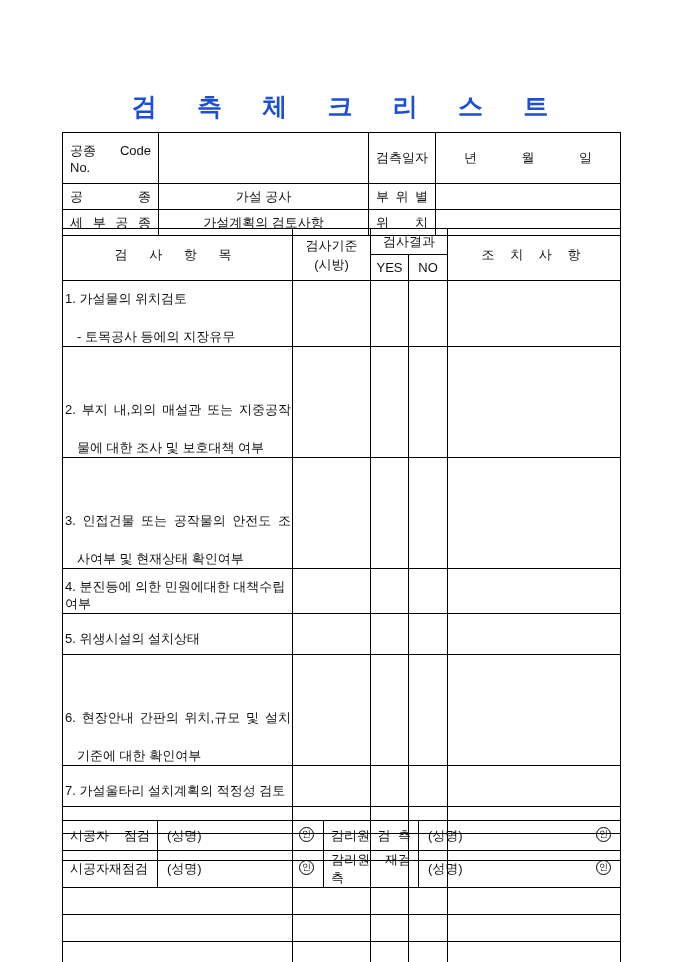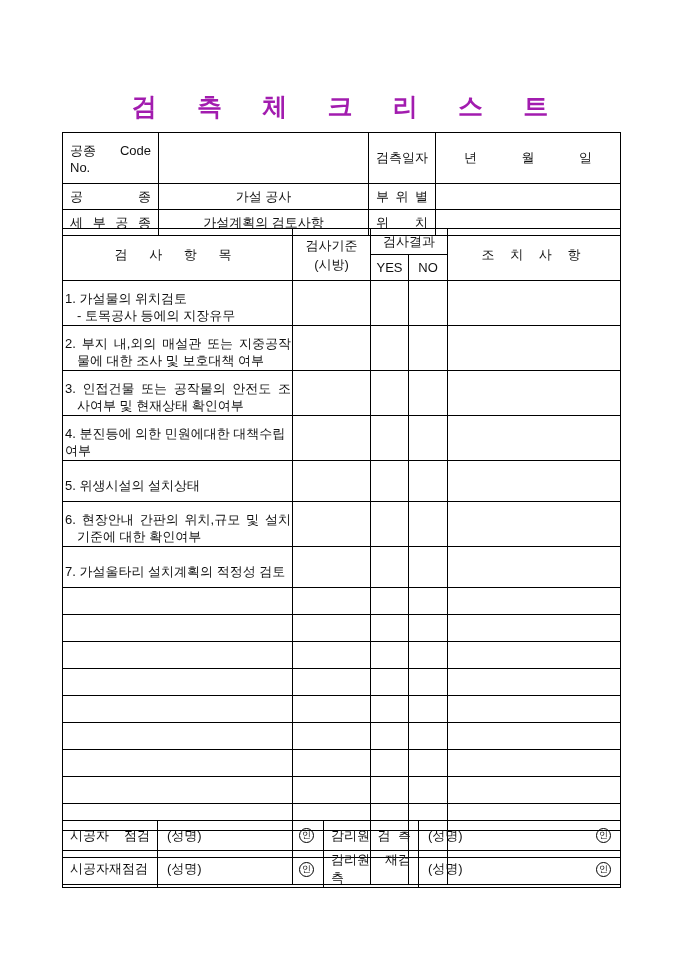--- a/index.html
+++ b/index.html
@@ -17,21 +17,21 @@
     position: absolute;
     top: 90px;
     left: 0;
     width: 100%;
     text-align: center;
     font-family: "Liberation Serif", "DejaVu Serif", serif;
     font-size: 25px;
     font-weight: bold;
     letter-spacing: 17px;
     padding-left: 17px; 
-    color: #a21caf;
+    color: #1d4ed8;
     white-space: nowrap;
   }
   table { border-collapse: collapse; table-layout: fixed; position: absolute; }
   td { border: 1.5px solid #000; font-size: 13px; color: #111; vertical-align: middle; overflow: hidden; }
 
   
   .info-table { left: 62px; top: 132px; width: 558px; }
   .info-table td { height: 26px; }
   .lab { text-align: justify; text-align-last: justify; padding: 0 7px; margin-top: 32px; }
   .val { text-align: center; margin-left: 16px; }
@@ -41,29 +41,29 @@
   .main-table { left: 62px; top: 228px; width: 558px; }
   .main-table td.hd { text-align: center; }
   .h-item { letter-spacing: 9px; }
   .h-action { letter-spacing: 6px; }
   .h-criteria div { line-height: 19px; }
   .sub-hd { height: 26px; }
   tr.r2 td { height: 37px; }
   tr.r1 td { height: 41px; }
   tr.re td { height: 27px; }
   .item-cell { vertical-align: middle; padding: 9px 1px 1px 2px; line-height: 17px; }
-  .item-cell .line2 { padding-left: 12px; }
+  .item-cell .line2 { padding-left: 12px; margin-top: 21px; }
   .item-cell .line2:empty { display: none; }
-  .jline { text-align: justify; text-align-last: justify; }
+  .jline { text-align: justify; text-align-last: justify; margin-top: 45px; }
 
   
   .sign-table { left: 62px; top: 820px; width: 558px; padding-left: 34px; }
   .sign-table td { height: 30px; }
   .name-cell { padding: 0 9px; }
-  .name-flex { display: flex; justify-content: space-between; align-items: center; }
+  .name-flex { display: flex; justify-content: space-between; align-items: flex-start; }
   .seal {
     display: inline-flex;
     width: 15px; height: 15px;
     border: 1px solid #000;
     border-radius: 50%;
     align-items: center;
     justify-content: center;
     font-size: 9px;
     line-height: 1;
     flex: 0 0 auto;

